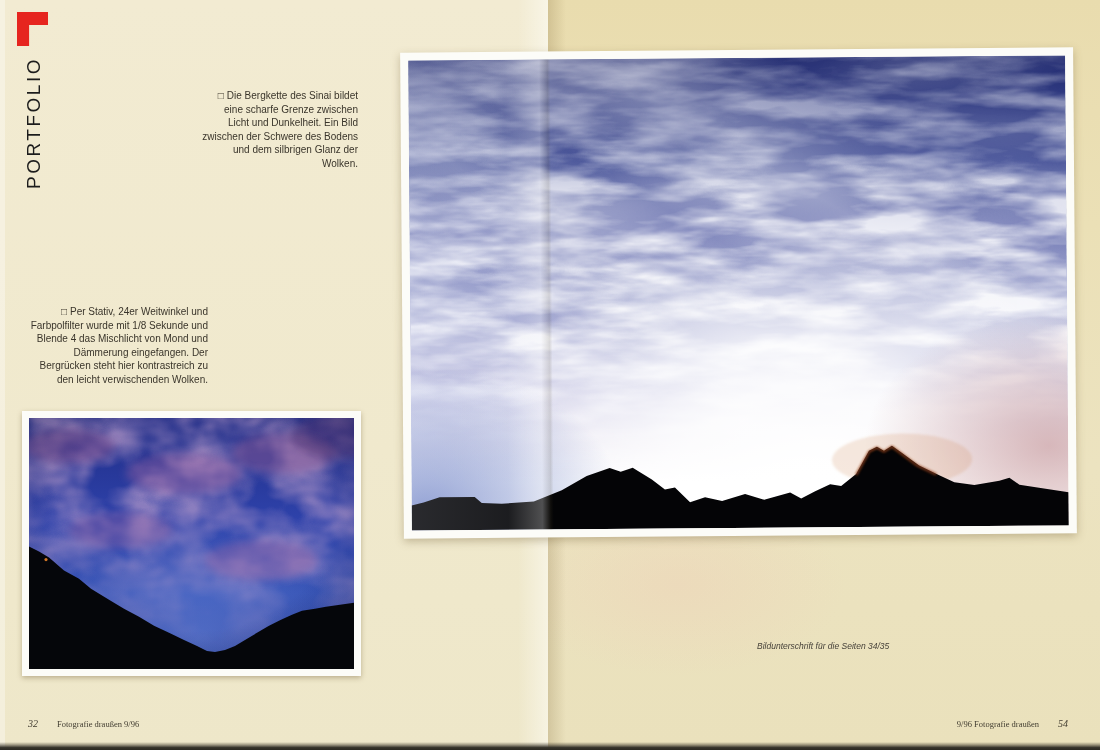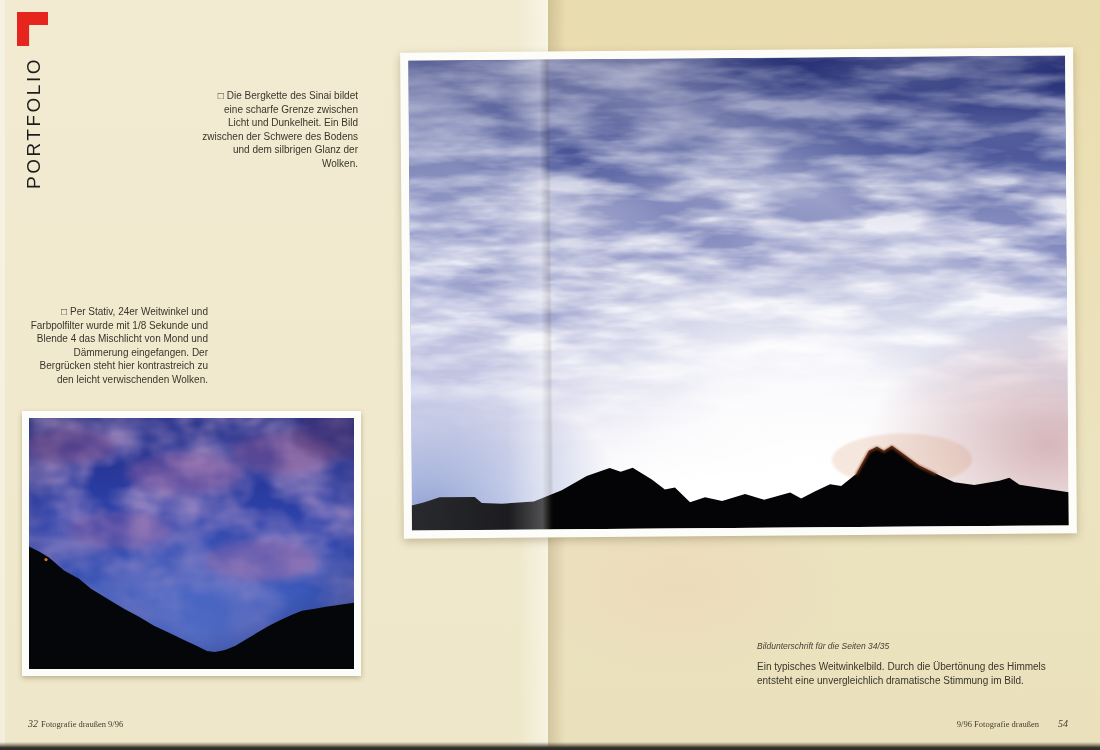--- a/index.html
+++ b/index.html
@@ -59,28 +59,28 @@
   .photo-big .inner{position:relative; width:100%; height:100%;}
   .photo-big .haze{
     position:absolute; left:0; top:0; width:142px; height:100%;
     background:linear-gradient(90deg,
       rgba(238,242,255,.16) 0%, rgba(238,242,255,.10) 68%,
       rgba(255,255,255,.30) 92%, rgba(80,70,40,.14) 98%, rgba(80,70,40,0) 100%);
     pointer-events:none;
   }
   
   .caption{position:absolute; left:757px; top:641px; width:302px; z-index:3; color:#3a352b;}
-  .caption .kicker{font-size:8.5px; font-style:italic; color:#47423a; margin-bottom:9px;}
+  .caption .kicker{font-size:8.5px; font-style:italic; color:#47423a; margin-bottom:16px;}
   .caption .body{font-size:10px; line-height:13.8px;}
   
   .footer{position:absolute; top:713px; z-index:3; color:#413c30; font-family:"Liberation Serif", serif;}
   .footer .pagenum{font-size:10px;font-style:italic;}
   .footer .mag{font-size:8.5px;}
   .footer-left{left:28px;}
-  .footer-left .mag{margin-left:3px;}
+  .footer-left .mag{margin-left:19px;}
   .footer-right{right:32px; text-align:right;}
   .footer-right .mag{margin-right:19px;}
 </style>
 </head>
 <body>
 
 <div class="spread">
 
   <div class="page-right"></div>
   <div class="fold-light"></div>
@@ -232,21 +232,20 @@
              L472,393 L480,388 L488,394 L507,408 L527,418 L542,425 L562,428 L587,424 L597,421
              L607,428 L638,433 L656,436 L656,469 L0,469 Z"></path>
         <path fill="none" stroke="#93411a" stroke-width="2.2" opacity=".85" filter="url(#b-soft)" d="M444,417 L457,394 L465,390 L472,394 L480,389 L488,395 L505,408 L524,417"></path>
       </svg>
       <div class="haze"></div>
     </div>
   </div>
 
   <div class="caption">
     <div class="kicker">Bildunterschrift für die Seiten 34/35</div>
-    <div class="body">Ein typisches Weitwinkelbild. Durch die Übertönung des Himmels entsteht eine unvergleichlich dramatische Stimmung im Bild.</div>
   </div>
 
   <div class="footer footer-left">
     <span class="pagenum">32</span><span class="mag">Fotografie draußen 9/96</span>
   </div>
   <div class="footer footer-right">
     <span class="mag">9/96 Fotografie draußen</span><span class="pagenum">54</span>
   </div>
 
   <div class="edge-bottom"></div>

